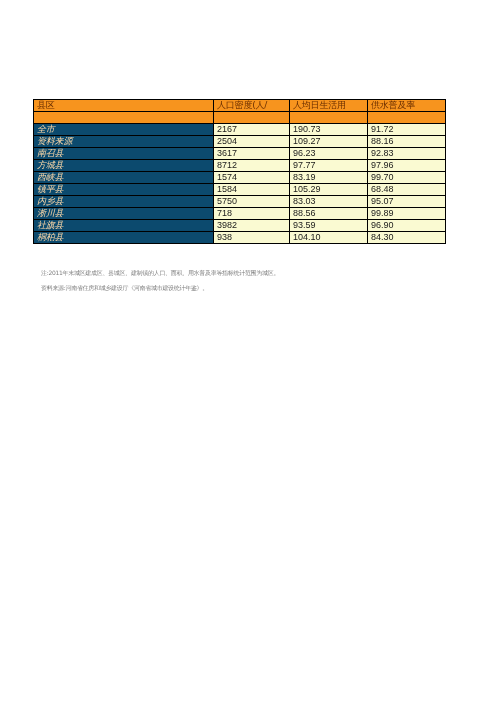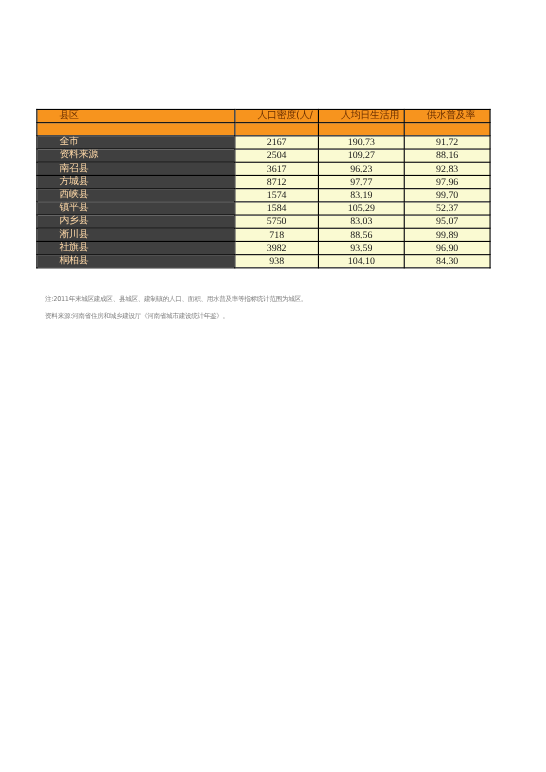--- a/index.html
+++ b/index.html
@@ -28,21 +28,21 @@
   #data-table {
     position: absolute;
     left: 33px;
     top: 99px;
     width: 412px;
     border-collapse: collapse;
     table-layout: fixed;
   }
   #data-table td, #data-table th {
     border: 1px solid #000000;
-    padding: 0 20px;
+    padding: 0 3px;
     font-size: 9px;
     line-height: 11px;
     height: 11px;
     font-weight: normal;
     overflow: hidden;
     white-space: nowrap;
   }
 
   
   col.c-name  { width: 180px; }
@@ -61,31 +61,32 @@
     letter-spacing: -0.2px;
   }
   tr.spacer-row td {
     background: #F7941E;
     height: 10px;
     line-height: 10px;
   }
 
   
   td.name-cell {
-    background: #404040;
+    background: #0c4a6e;
     color: #FFD9A8;
     font-size: 9px;
     letter-spacing: -0.2px;
+    font-style: italic;
   }
   td.num-cell {
     background: #FAFAD2;
     color: #1a1a1a;
     font-size: 9px;
-    text-align: center;
-    font-family: Liberation Serif, serif;
+    text-align: left;
+    font-family: Liberation Sans, sans-serif;
   }
 
   
   .footnote {
     position: absolute;
     left: 41px;
     font-size: 6px;
     line-height: 7px;
     color: #2b2b2b;
     letter-spacing: -0.3px;
@@ -149,21 +150,21 @@
         <tr class="body-row">
           <td class="name-cell">西峡县</td>
           <td class="num-cell">1574</td>
           <td class="num-cell">83.19</td>
           <td class="num-cell">99.70</td>
         </tr>
         <tr class="body-row">
           <td class="name-cell">镇平县</td>
           <td class="num-cell">1584</td>
           <td class="num-cell">105.29</td>
-          <td class="num-cell">52.37</td>
+          <td class="num-cell">68.48</td>
         </tr>
         <tr class="body-row">
           <td class="name-cell">内乡县</td>
           <td class="num-cell">5750</td>
           <td class="num-cell">83.03</td>
           <td class="num-cell">95.07</td>
         </tr>
         <tr class="body-row">
           <td class="name-cell">淅川县</td>
           <td class="num-cell">718</td>

